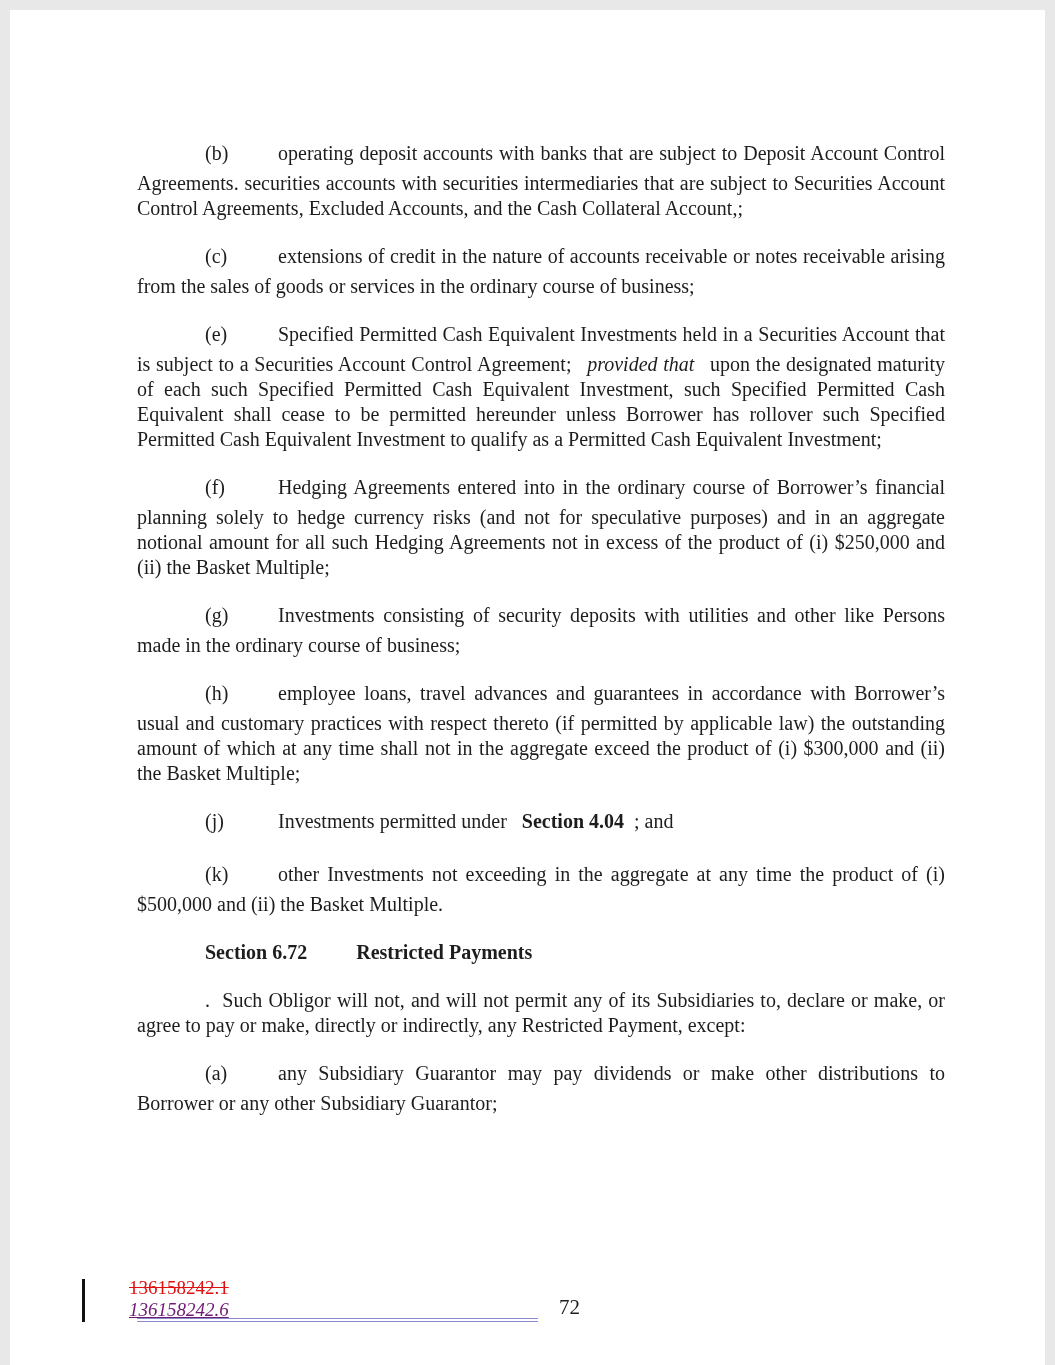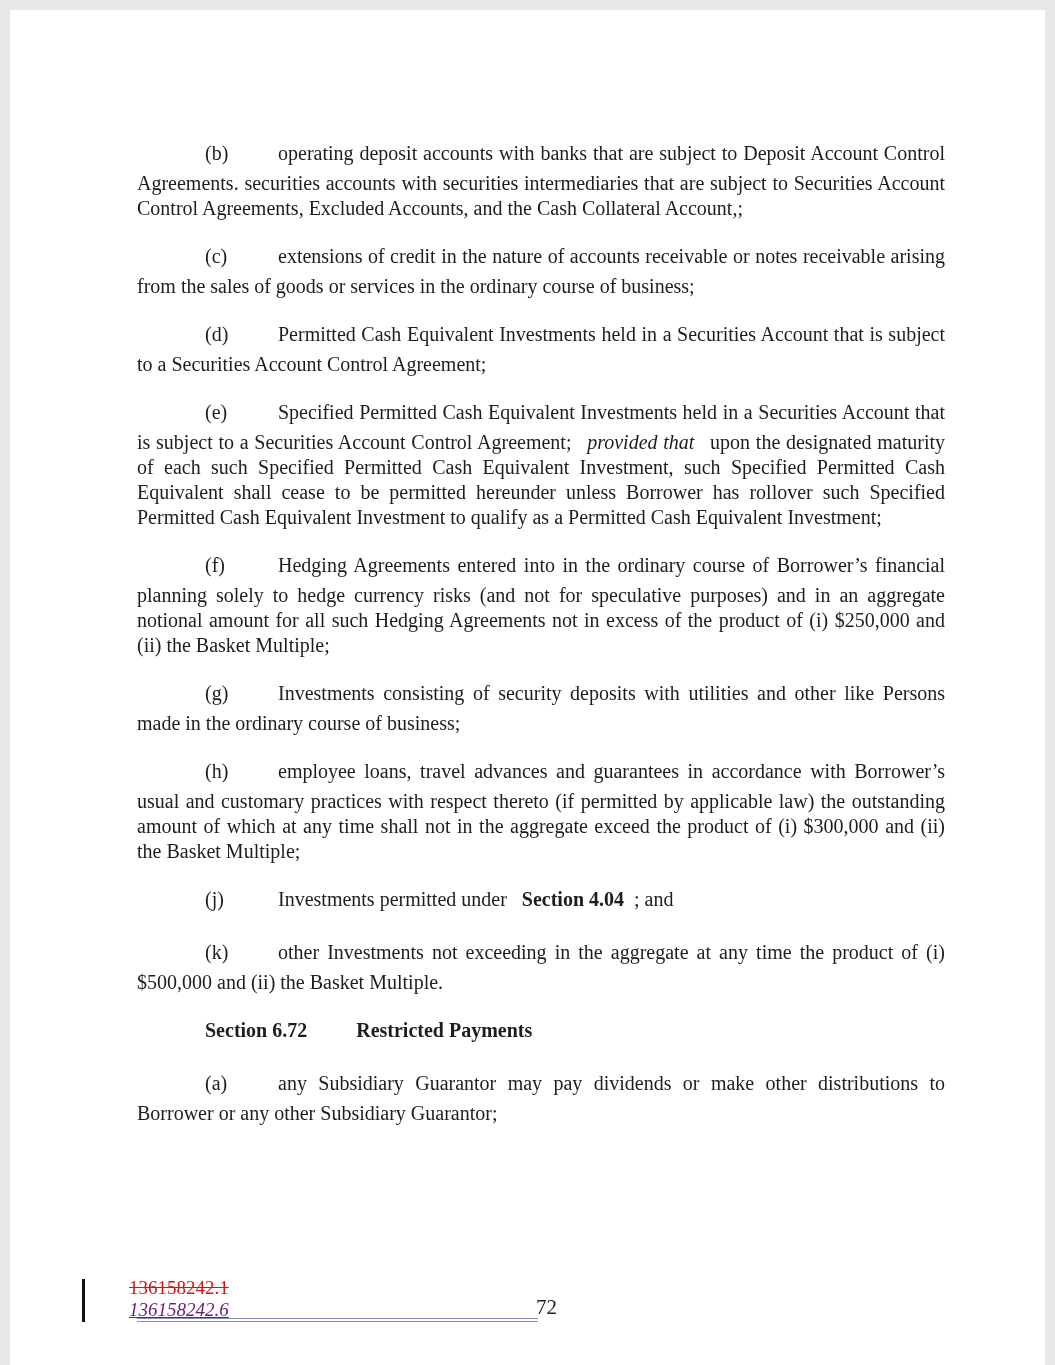--- a/index.html
+++ b/index.html
@@ -71,43 +71,43 @@
     position: absolute;
     left: 122px;
     top: 1303px;
     width: 401px;
     height: 4px;
     border-top: 1px solid #8a8ace;
     border-bottom: 1px solid #8a8ace;
   }
   .page-number {
     position: absolute;
-    left: 521px;
+    left: 544px;
     top: 1280px;
     font-size: 21px;
     line-height: 25px;
     color: #1d1d1d;
   }
 </style>
 </head>
 <body>
 
 <div class="page">
 
   <main class="body-text">
       <p class="para list"><span class="label">(b)</span><span>operating deposit accounts with banks that are subject to Deposit Account Control Agreements. securities accounts with securities intermediaries that are subject to Securities Account Control Agreements, Excluded Accounts, and the Cash Collateral Account,;</span></p>
       <p class="para list"><span class="label">(c)</span><span>extensions of credit in the nature of accounts receivable or notes receivable arising from the sales of goods or services in the ordinary course of business;</span></p>
-      <p class="para list"><span class="label">(d)</span><span>Permitted Cash Equivalent Investments held in a Securities Account that is subject to a Securities Account Control Agreement;</span></p>
       <p class="para list"><span class="label">(e)</span><span>Specified Permitted Cash Equivalent Investments held in a Securities Account that is subject to a Securities Account Control Agreement; </span><span class="run-italic">provided that</span><span> upon the designated maturity of each such Specified Permitted Cash Equivalent Investment, such Specified Permitted Cash Equivalent shall cease to be permitted hereunder unless Borrower has rollover such Specified Permitted Cash Equivalent Investment to qualify as a Permitted Cash Equivalent Investment;</span></p>
       <p class="para list"><span class="label">(f)</span><span>Hedging Agreements entered into in the ordinary course of Borrower’s financial planning solely to hedge currency risks (and not for speculative purposes) and in an aggregate notional amount for all such Hedging Agreements not in excess of the product of (i) $250,000 and (ii) the Basket Multiple;</span></p>
       <p class="para list"><span class="label">(g)</span><span>Investments consisting of security deposits with utilities and other like Persons made in the ordinary course of business;</span></p>
       <p class="para list"><span class="label">(h)</span><span>employee loans, travel advances and guarantees in accordance with Borrower’s usual and customary practices with respect thereto (if permitted by applicable law) the outstanding amount of which at any time shall not in the aggregate exceed the product of (i) $300,000 and (ii) the Basket Multiple;</span></p>
       <p class="para list"><span class="label">(j)</span><span>Investments permitted under </span><span class="run-bold">Section 4.04</span><span>; and</span></p>
       <p class="para list"><span class="label">(k)</span><span>other Investments not exceeding in the aggregate at any time the product of (i) $500,000 and (ii) the Basket Multiple.</span></p>
       <p class="para heading"><span class="label">Section 6.72</span><span>Restricted Payments</span></p>
+      <p class="para body"><span>. &nbsp;Such Obligor will not, and will not permit any of its Subsidiaries to, declare or make, or agree to pay or make, directly or indirectly, any Restricted Payment, except:</span></p>
       <p class="para list"><span class="label">(a)</span><span>any Subsidiary Guarantor may pay dividends or make other distributions to Borrower or any other Subsidiary Guarantor;</span></p>
     </main>
 
   <footer>
     <div class="change-bar"></div>
     <div class="ref deleted">136158242.1</div>
     <div class="ref inserted">136158242.6</div>
     <div class="ref-underline"></div>
     <div class="page-number">72</div>
   </footer>

